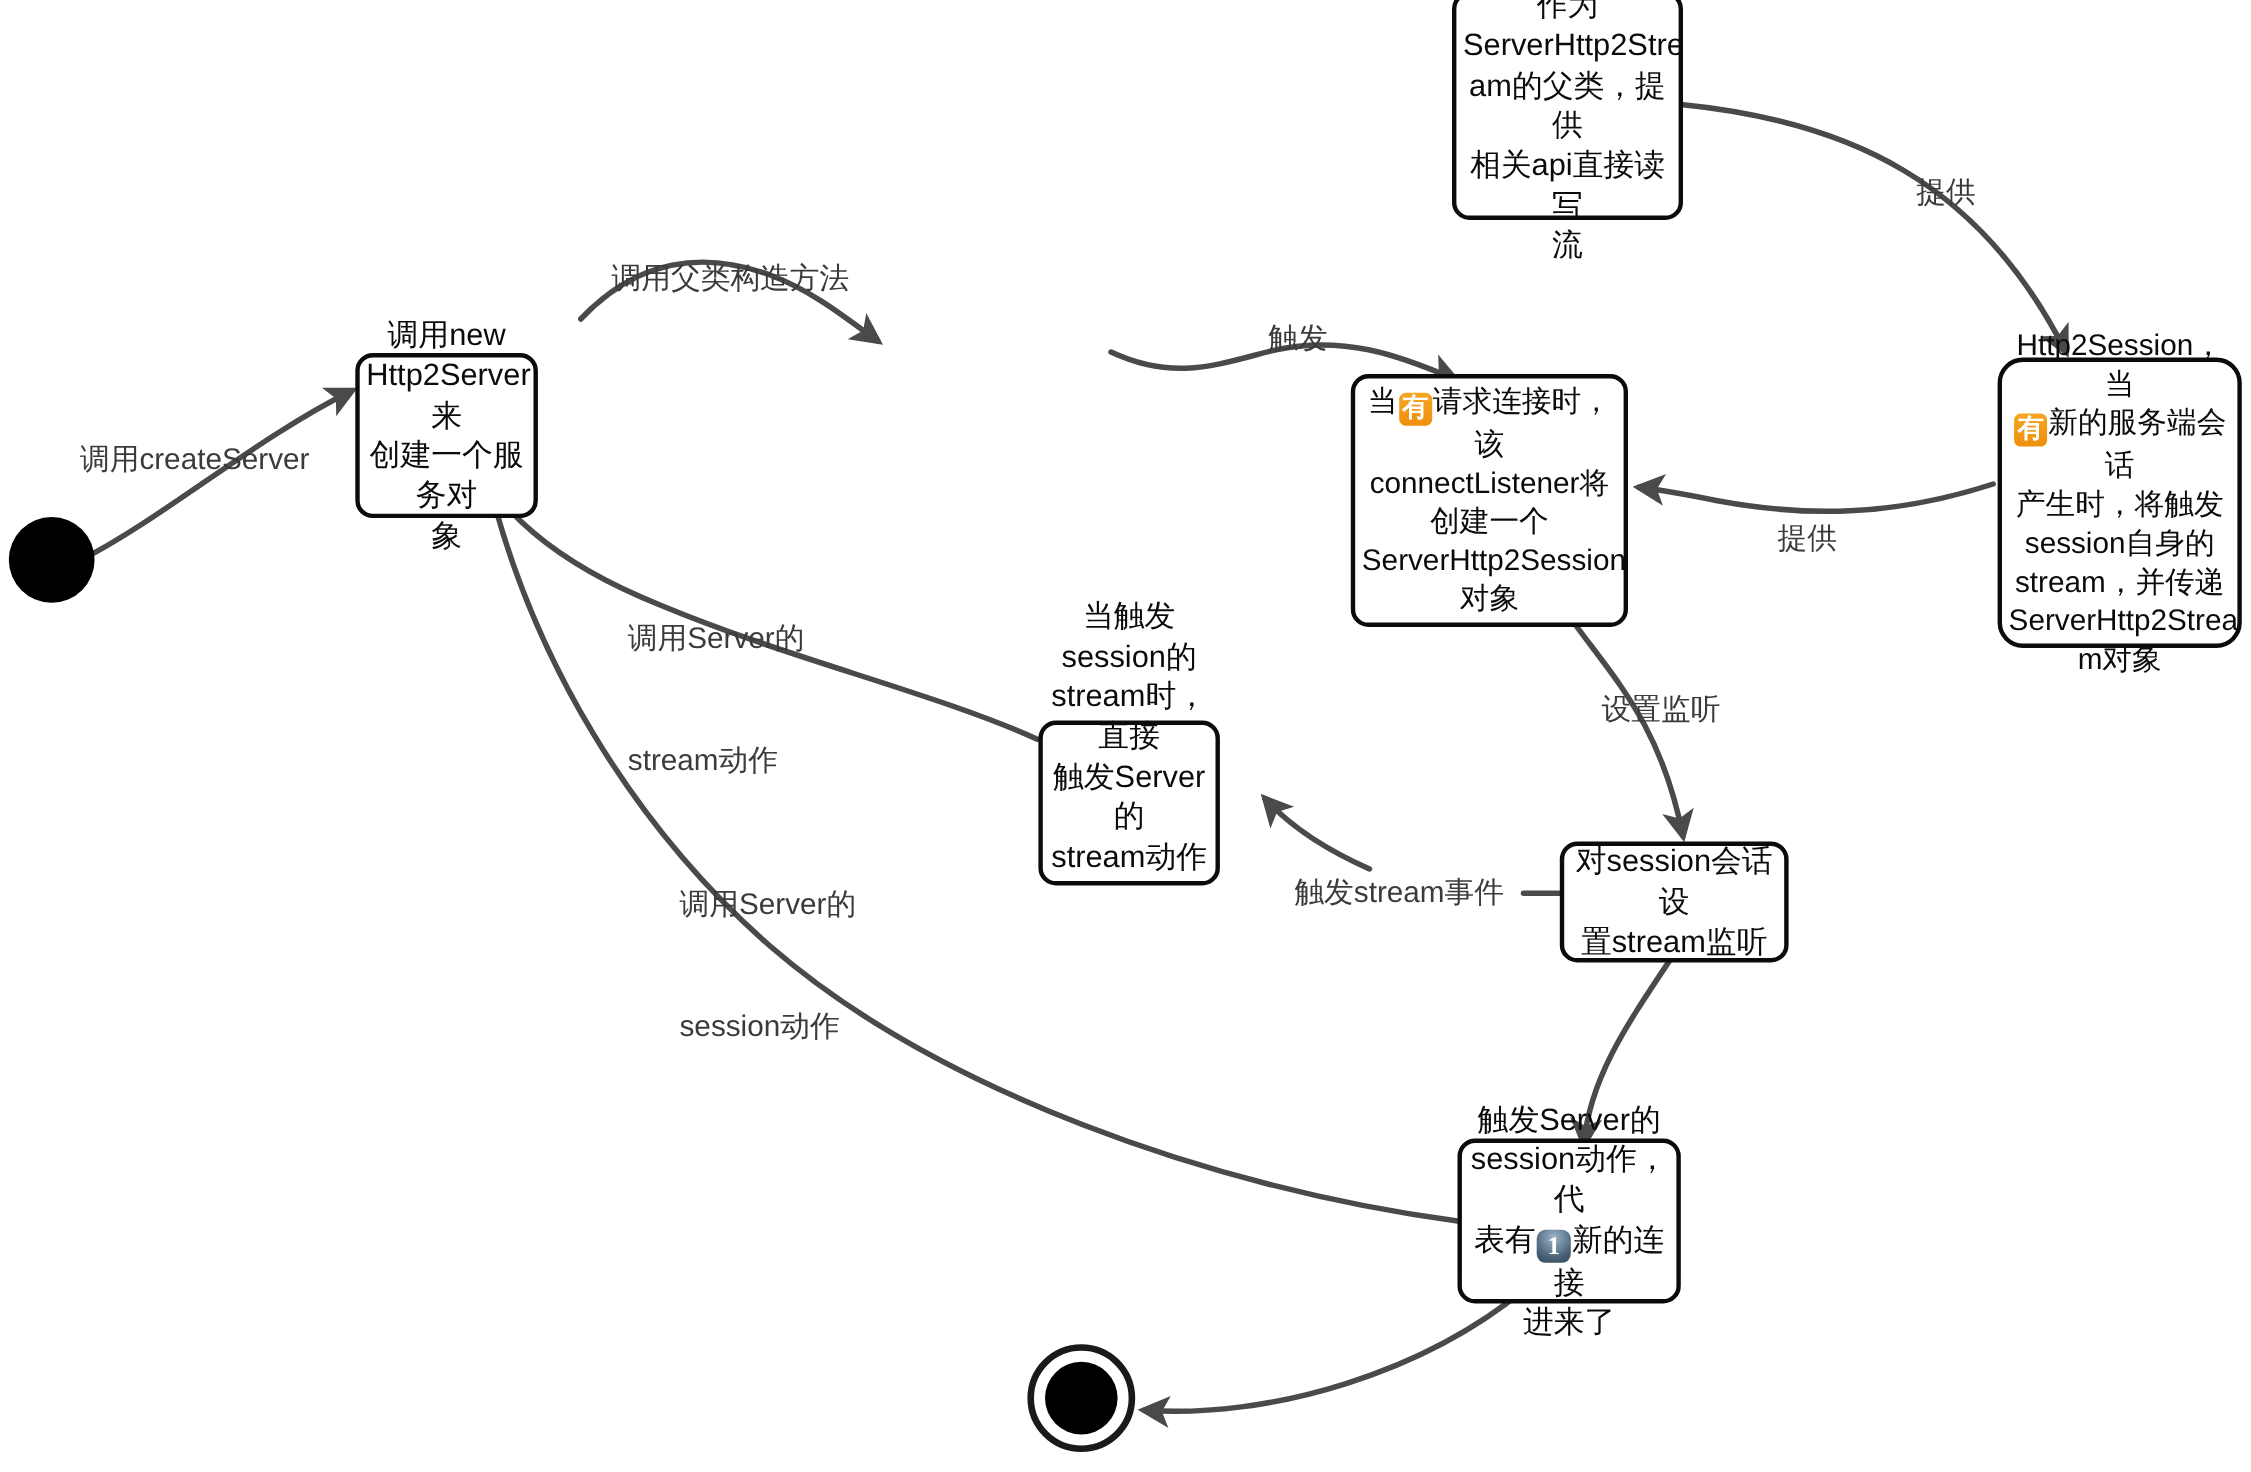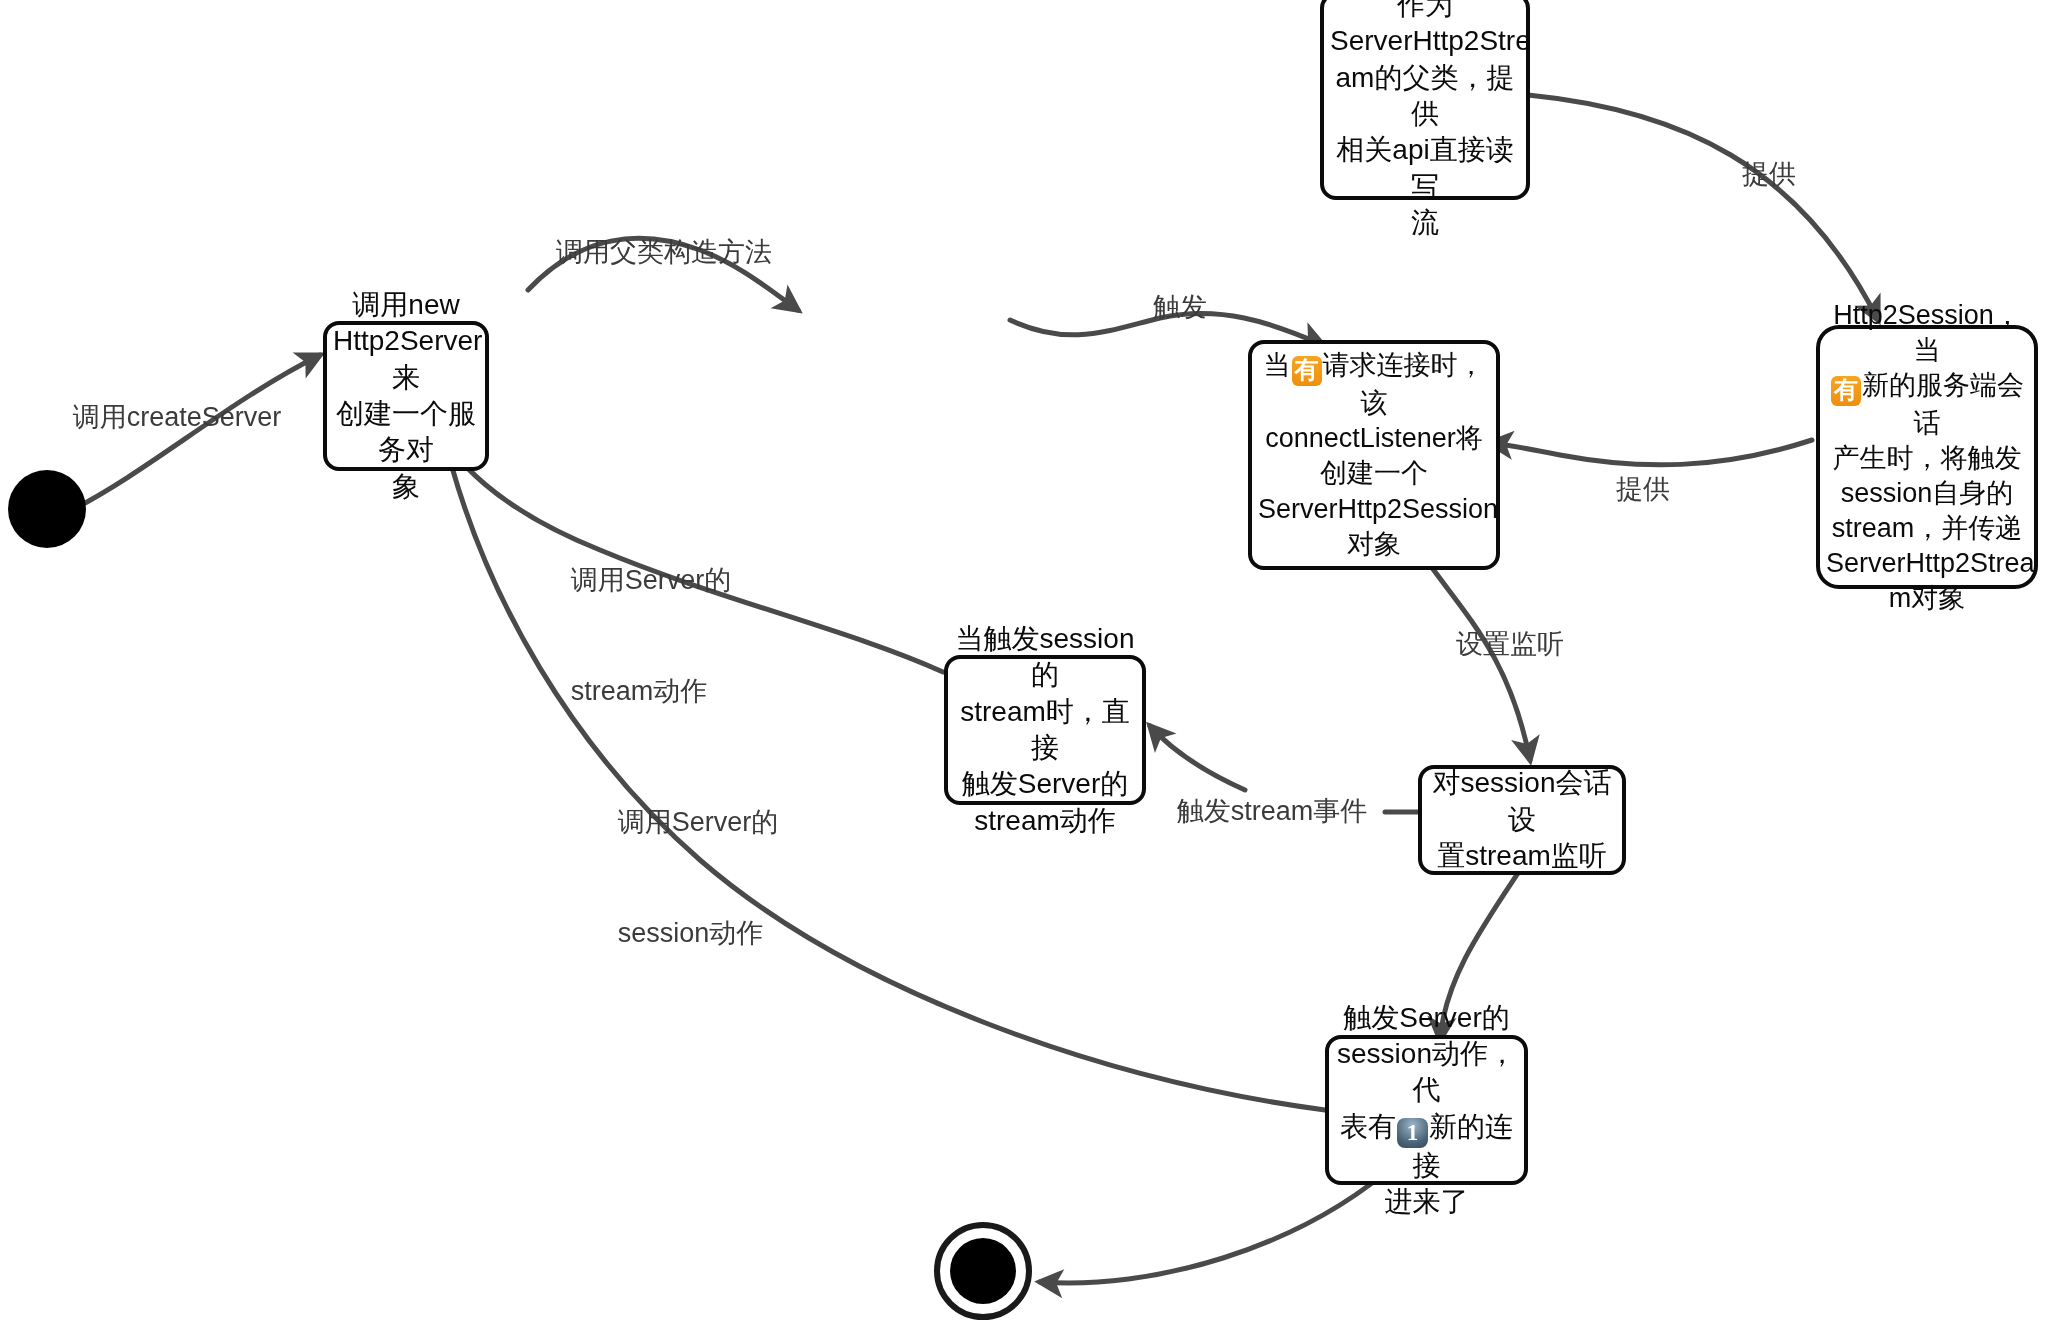--- a/index.html
+++ b/index.html
@@ -147,29 +147,29 @@
 
 
   <div class="node-box" style="left:1320px; top:-8px; width:210px; height:208px;">
     <span class="txt">Http2Stream,<br>作为<br>ServerHttp2Stre<br>am的父类，提供<br>相关api直接读写<br>流</span>
   </div>
 
   <div class="node-box" style="left:1816px; top:325px; width:222px; height:264px; font-size:27px;border-radius:23px;">
     <span class="txt">Http2Session，当<br><span class="badge-you">有</span>新的服务端会话<br>产生时，将触发<br>session自身的<br>stream，并传递<br>ServerHttp2Strea<br>m对象</span>
   </div>
 
-  <div class="node-box" style="left:1228px; top:340px; width:252px; height:230px; font-size:27px;margin-left:20px;">
+  <div class="node-box" style="left:1228px; top:340px; width:252px; height:230px; font-size:27px;">
     <span class="txt">当<span class="badge-you">有</span>请求连接时，该<br>connectListener将<br>创建一个<br>ServerHttp2Session<br>对象</span>
   </div>
 
   <div class="node-box" style="left:1418px; top:765px; width:208px; height:110px;">
     <span class="txt">对session会话设<br>置stream监听</span>
   </div>
 
-  <div class="node-box" style="left:944px; top:655px; width:202px; height:150px;">
+  <div class="node-box" style="left:944px; top:655px; width:165px; height:150px;align-items:flex-end;">
     <span class="txt">当触发session的<br>stream时，直接<br>触发Server的<br>stream动作</span>
   </div>
 
   <div class="node-box" style="left:1325px; top:1035px; width:203px; height:150px;">
     <span class="txt">触发Server的<br>session动作，代<br>表有<span class="badge-one">1</span>新的连接<br>进来了</span>
   </div>
 
   <div class="edge-label" style="left:177px; top:418px;">调用createServer</div>
 
   <div class="edge-label" style="left:664px; top:253px;">调用父类构造方法</div>

